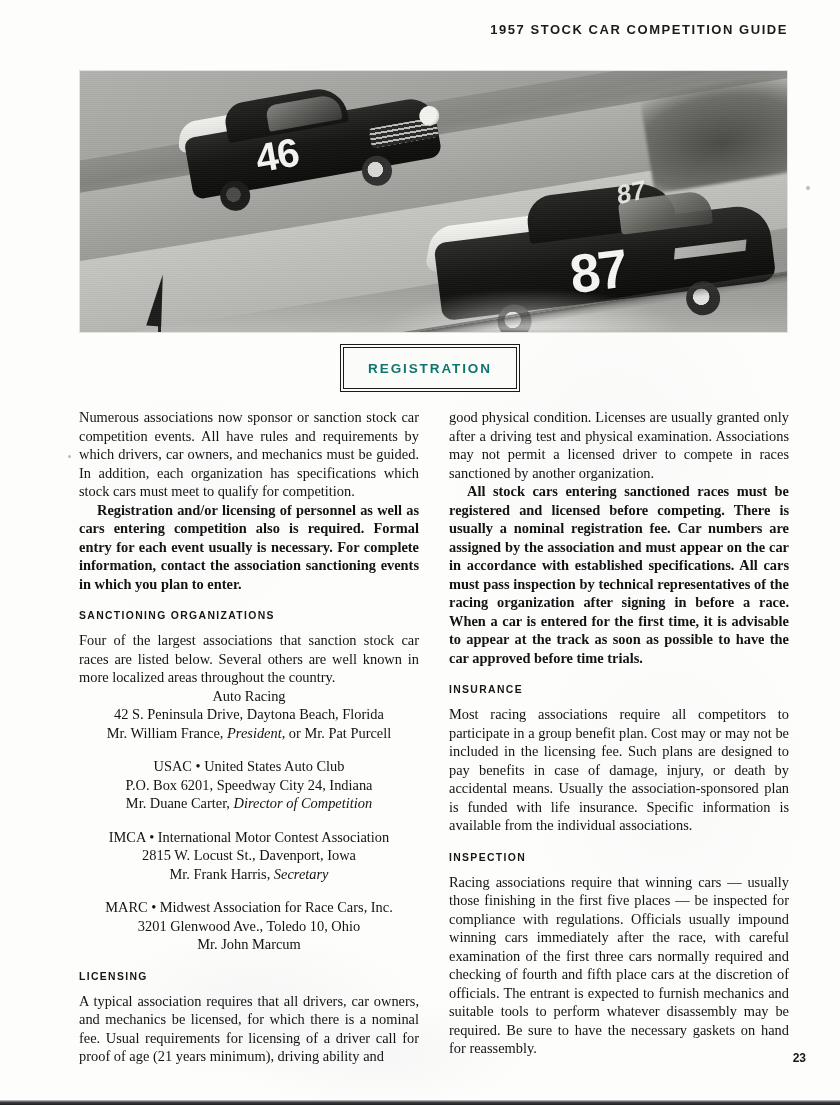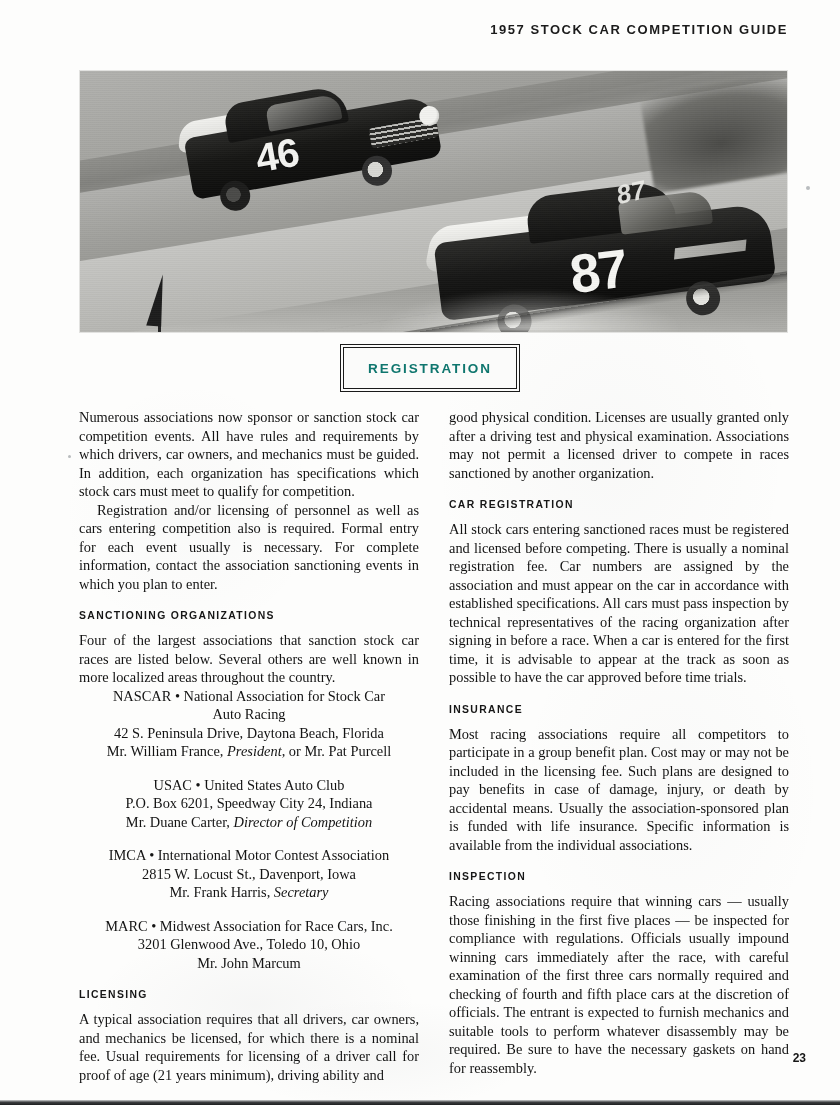--- a/index.html
+++ b/index.html
@@ -264,21 +264,21 @@
 
   .body-p {
     margin: 0 0 0 0;
     font-size: 14.4px;
     line-height: 1.285;
     text-align: justify;
     text-justify: inter-word;
     hyphens: none;
     color: #131313;
   }
-  .body-p + .body-p { text-indent: 1.25em; }
+  .body-p + .body-p { text-indent: 1.25em; font-weight: bold; }
 
   .subhead {
     font-family: "Liberation Sans", sans-serif;
     font-weight: bold;
     font-size: 10.4px;
     letter-spacing: 1.35px;
     color: #161616;
     margin: 17px 0 10px 0;
   }
 
@@ -365,21 +365,20 @@
   <div class="columns">
 
     <div class="col">
       <p class="body-p">Numerous associations now sponsor or sanction stock car competition events. All have rules and requirements by which drivers, car owners, and mechanics must be guided. In addition, each organization has specifications which stock cars must meet to qualify for competition.</p>
       <p class="body-p">Registration and/or licensing of personnel as well as cars entering competition also is required. Formal entry for each event usually is necessary. For complete information, contact the association sanctioning events in which you plan to enter.</p>
 
       <div class="subhead">SANCTIONING ORGANIZATIONS</div>
       <p class="body-p">Four of the largest associations that sanction stock car races are listed below. Several others are well known in more localized areas throughout the country.</p>
 
       <div class="org-block">
-        <span class="org-line">NASCAR • National Association for Stock Car</span>
         <span class="org-line">Auto Racing</span>
         <span class="org-line">42 S. Peninsula Drive, Daytona Beach, Florida</span>
         <span class="org-line"><span>Mr. William France, </span><span class="ital">President</span><span>, or Mr. Pat Purcell</span></span>
       </div>
 
       <div class="org-block">
         <span class="org-line">USAC • United States Auto Club</span>
         <span class="org-line">P.O. Box 6201, Speedway City 24, Indiana</span>
         <span class="org-line"><span>Mr. Duane Carter, </span><span class="ital">Director of Competition</span><span></span></span>
       </div>
@@ -396,21 +395,20 @@
         <span class="org-line"><span>Mr. John Marcum</span><span class="ital"></span><span></span></span>
       </div>
 
       <div class="subhead">LICENSING</div>
       <p class="body-p">A typical association requires that all drivers, car owners, and mechanics be licensed, for which there is a nominal fee. Usual requirements for licensing of a driver call for proof of age (21 years minimum), driving ability and</p>
     </div>
 
     <div class="col">
       <p class="body-p">good physical condition. Licenses are usually granted only after a driving test and physical examination. Associations may not permit a licensed driver to compete in races sanctioned by another organization.</p>
 
-      <div class="subhead">CAR REGISTRATION</div>
       <p class="body-p">All stock cars entering sanctioned races must be registered and licensed before competing. There is usually a nominal registration fee. Car numbers are assigned by the association and must appear on the car in accordance with established specifications. All cars must pass inspection by technical representatives of the racing organization after signing in before a race. When a car is entered for the first time, it is advisable to appear at the track as soon as possible to have the car approved before time trials.</p>
 
       <div class="subhead">INSURANCE</div>
       <p class="body-p">Most racing associations require all competitors to participate in a group benefit plan. Cost may or may not be included in the licensing fee. Such plans are designed to pay benefits in case of damage, injury, or death by accidental means. Usually the association-sponsored plan is funded with life insurance. Specific information is available from the individual associations.</p>
 
       <div class="subhead">INSPECTION</div>
       <p class="body-p">Racing associations require that winning cars — usually those finishing in the first five places — be inspected for compliance with regulations. Officials usually impound winning cars immediately after the race, with careful examination of the first three cars normally required and checking of fourth and fifth place cars at the discretion of officials. The entrant is expected to furnish mechanics and suitable tools to perform whatever disassembly may be required. Be sure to have the necessary gaskets on hand for reassembly.</p>
     </div>
 
   </div>

